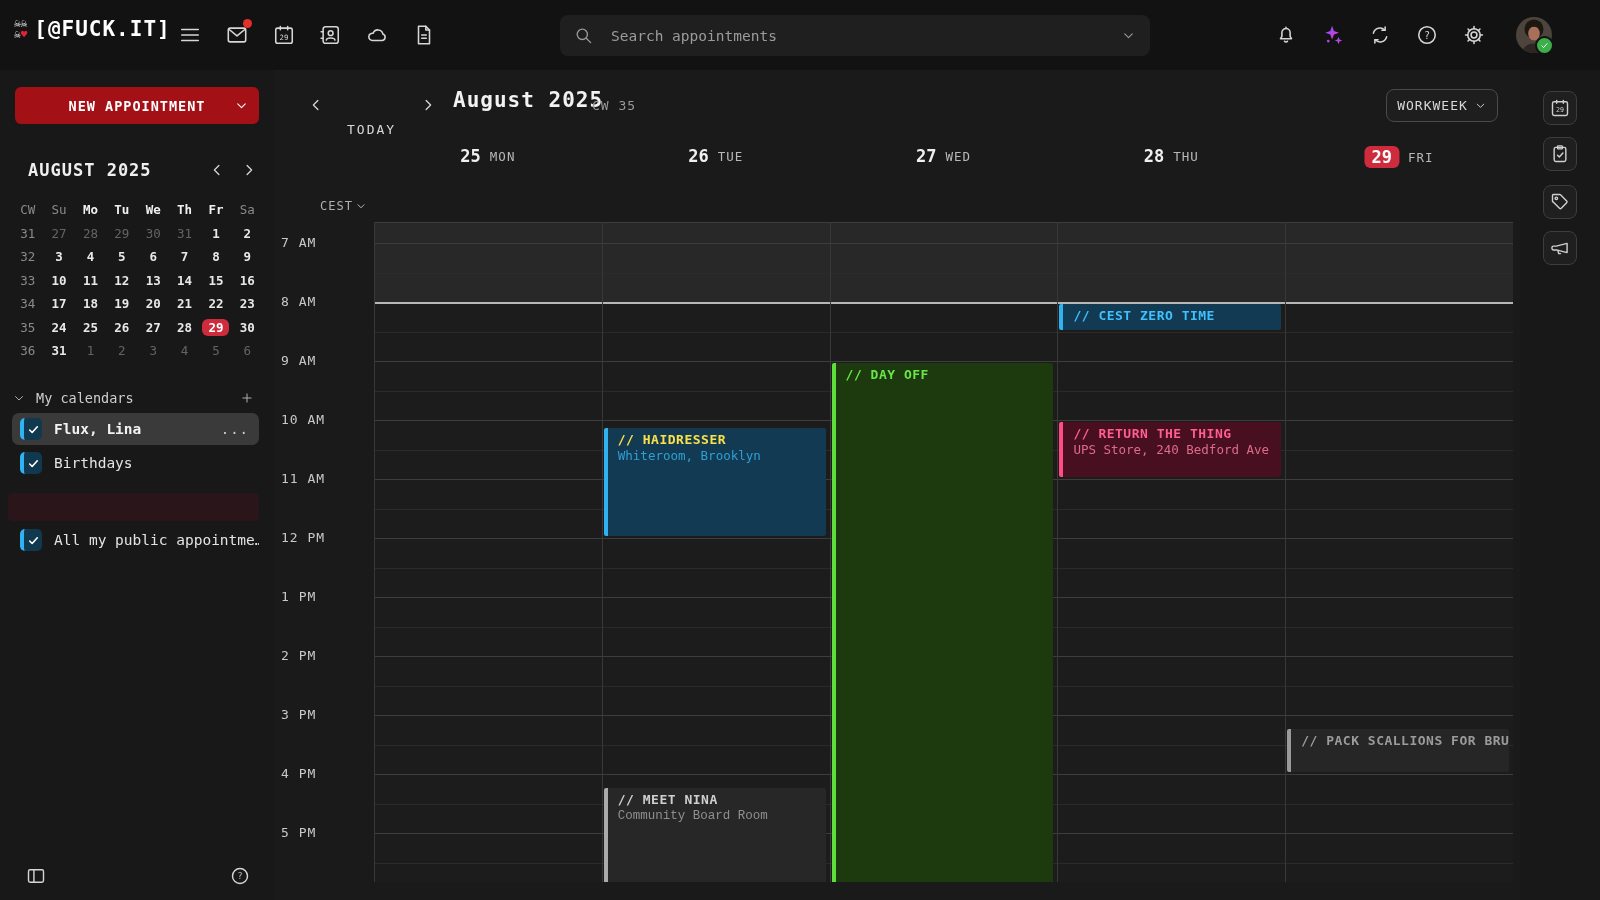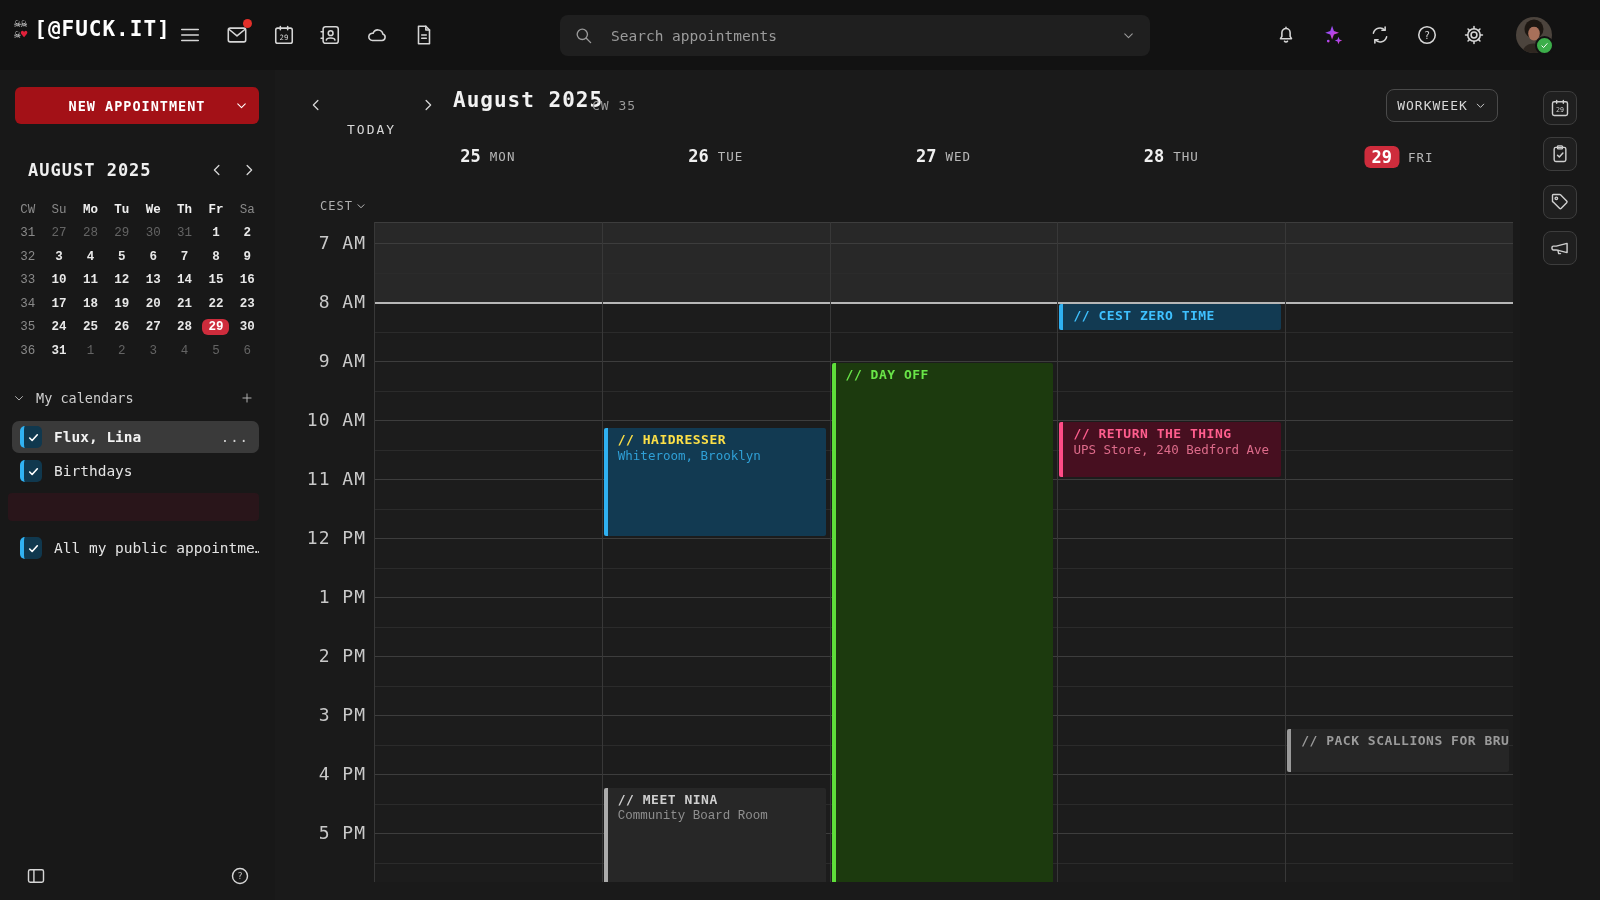--- a/index.html
+++ b/index.html
@@ -31,31 +31,31 @@
   .sidebar{position:absolute;left:0;top:70px;width:275px;bottom:0;background:#181818;}
   .new-appt{position:absolute;left:15px;top:17px;width:244px;height:37px;background:#a31117;border:none;
             border-radius:6px;color:#fff;font:bold 13.5px "DejaVu Sans Mono","Liberation Mono",monospace;
             letter-spacing:1px;display:flex;align-items:center;justify-content:center;cursor:pointer;}
   .new-appt svg{position:absolute;right:10px;width:15px;height:15px;stroke:#fff;}
   .minical-title{position:absolute;left:28px;top:90px;font-size:17px;font-weight:bold;color:#efefef;letter-spacing:1px;}
   .mc-nav{position:absolute;top:91px;width:18px;height:18px;color:#b5b5b5;cursor:pointer;}
   .mc-nav svg{width:18px;height:18px;}
   .minical-grid{position:absolute;left:12px;top:128px;width:251px;display:grid;
                 grid-template-columns:repeat(8,1fr);grid-auto-rows:23.5px;}
-  .mc-cell{display:flex;align-items:center;justify-content:center;font-size:12.5px;color:#e8e8e8;font-weight:bold;font-family:Liberation Mono, monospace;}
+  .mc-cell{display:flex;align-items:center;justify-content:center;font-size:12.5px;color:#e8e8e8;font-weight:bold;}
   .mc-cell.hdr{color:#f0f0f0;}
   .mc-cell.dim{color:#8a8a8a;font-weight:normal;}
   .mc-cell.out{color:#646464;font-weight:normal;}
   .mc-cell .pill{background:#ce2c3c;color:#fff;border-radius:6px;padding:1px 6px;}
   .side-sec{position:absolute;left:12px;width:250px;height:24px;display:flex;align-items:center;gap:10px;
             font-size:13.5px;color:#cfcfcf;}
   .side-sec svg{width:14px;height:14px;stroke:#b0b0b0;}
   .side-sec .plus{margin-left:auto;margin-right:8px;}
   .sec-tint{position:absolute;left:8px;width:251px;height:28px;background:#29151a;border-radius:4px;}
-  .cal-row{position:absolute;left:12px;width:247px;height:32px;display:flex;align-items:center;border-radius:7px;margin-top:8px;}
+  .cal-row{position:absolute;left:12px;width:247px;height:32px;display:flex;align-items:center;border-radius:7px;}
   .cal-row.sel{background:#3a3a3a;}
   .cbx{width:22px;height:22px;margin-left:8px;background:#10384e;border-left:4px solid #31b2f2;border-radius:5px;
        box-sizing:border-box;display:flex;align-items:center;justify-content:center;flex:none;}
   .cbx svg{width:13px;height:13px;stroke:#fff;stroke-width:3;}
   .cal-label{margin-left:12px;font-size:14.5px;color:#e3e3e3;white-space:nowrap;overflow:hidden;}
   .cal-row.sel .cal-label{font-weight:bold;color:#f2f2f2;}
   .row-more{margin-left:auto;margin-right:10px;color:#cfcfcf;letter-spacing:1px;font-size:14px;}
   .side-bottom{position:absolute;bottom:14px;width:20px;height:20px;color:#b9b9b9;}
   .side-bottom svg{width:20px;height:20px;}
 
@@ -77,21 +77,21 @@
             background:#1e1e1e;color:#d8d8d8;font:13px "DejaVu Sans Mono","Liberation Mono",monospace;
             letter-spacing:1px;display:flex;align-items:center;justify-content:center;gap:6px;cursor:pointer;box-sizing:border-box;}
   .view-btn svg{width:13px;height:13px;}
   .day-head{position:absolute;top:76px;transform:translateX(-50%);display:flex;align-items:center;gap:9px;cursor:pointer;}
   .dh-num{font-size:17px;font-weight:bold;color:#f0f0f0;}
   .dh-num.today{background:#ce2c3c;color:#fff;border-radius:6px;padding:1px 7px;}
   .dh-name{font-size:12.5px;color:#b8b8b8;letter-spacing:1px;}
   .tz{position:absolute;left:45px;top:129px;display:flex;align-items:center;gap:2px;font-size:12px;
       color:#b0b0b0;cursor:pointer;letter-spacing:1px;}
   .tz svg{width:12px;height:12px;}
-  .hour-label{position:absolute;left:15px;width:76px;text-align:right;font-size:18px;color:#c9c9c9;
+  .hour-label{position:absolute;left:6px;width:76px;text-align:left;font-size:13px;color:#c9c9c9;
               letter-spacing:1px;line-height:14px;}
   #grid{position:absolute;left:99px;top:152px;width:1139px;height:660px;background:#1c1c1c;overflow:hidden;}
   .band{position:absolute;left:0;top:0;width:100%;height:80px;background:#282828;}
   .hline{position:absolute;left:0;width:100%;height:1px;background:#3d3d3d;}
   .hline.half{background:#2b2b2b;}
   .hline.thick{height:2px;background:#b7b7b7;}
   .vline{position:absolute;top:0;height:100%;width:1px;background:#383838;}
   .event{position:absolute;border-radius:2px;box-sizing:border-box;padding:3px 8px 0 10px;overflow:hidden;cursor:pointer;}
   .event.cut{border-bottom-left-radius:0;border-bottom-right-radius:0;}
   .ev-title{font-size:13px;font-weight:bold;letter-spacing:0.5px;line-height:17px;white-space:nowrap;}

